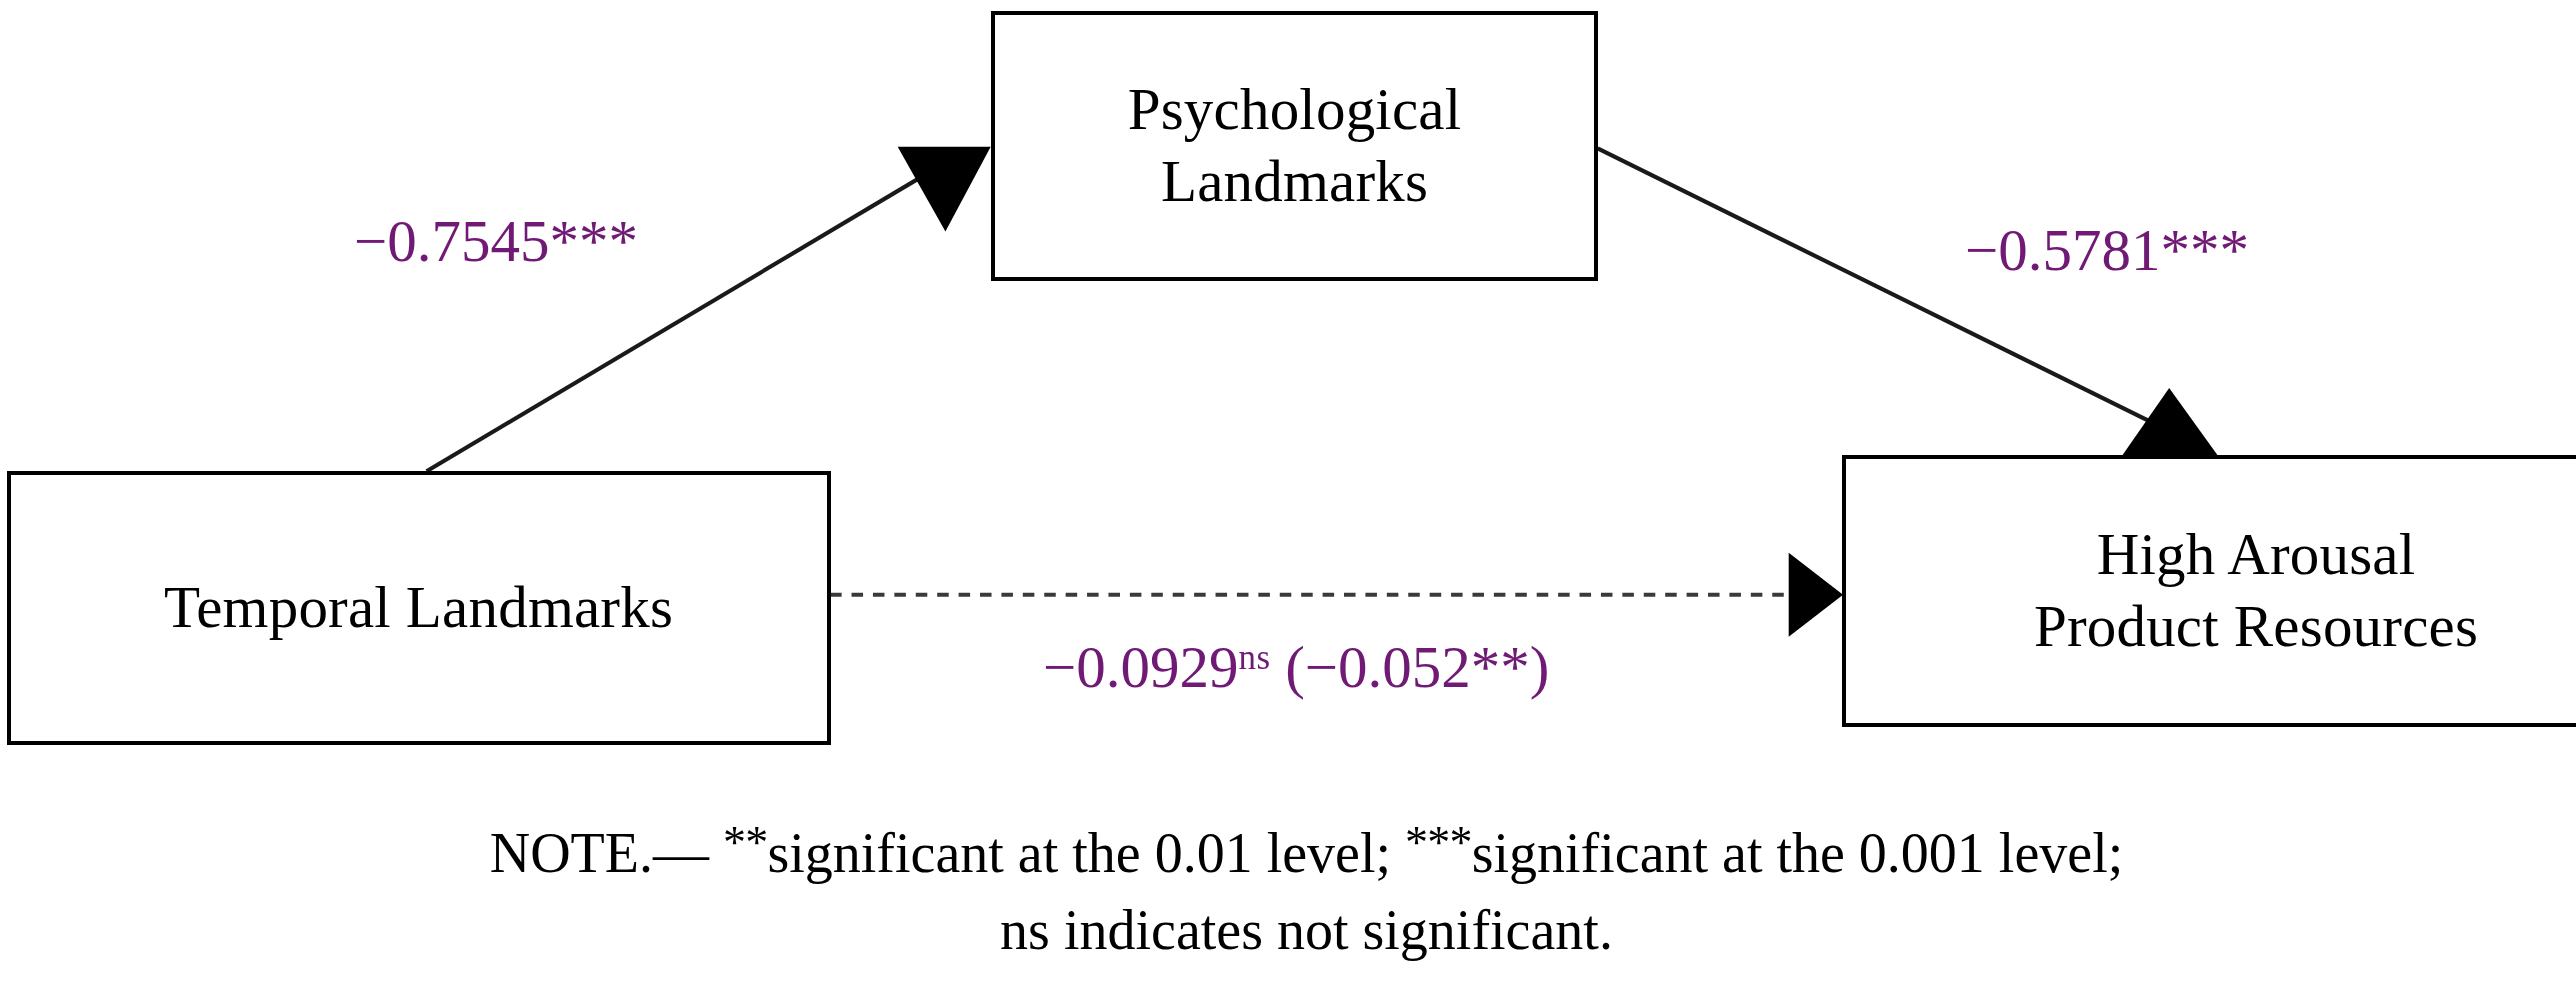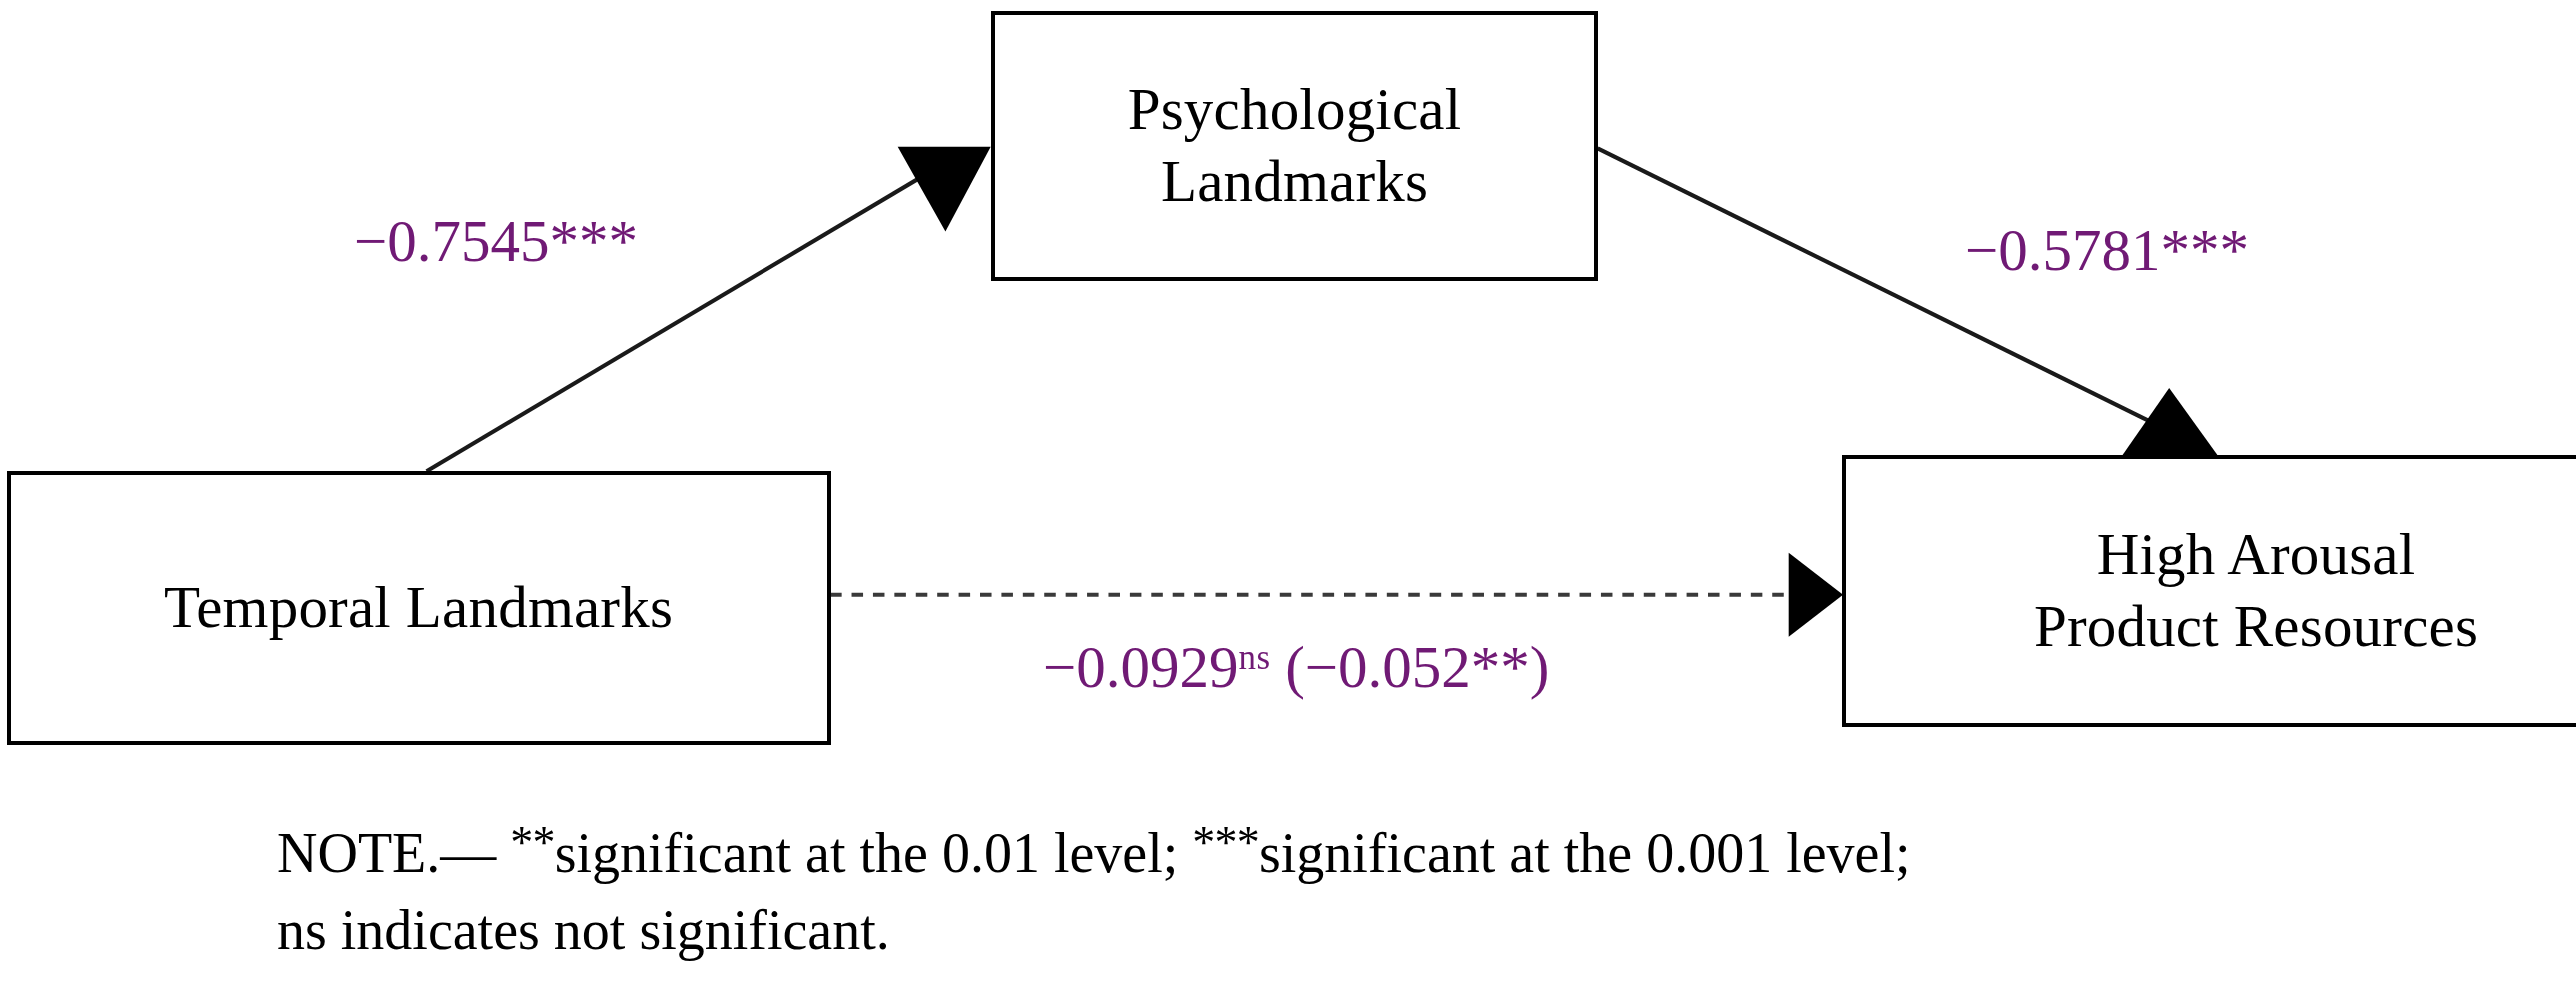--- a/index.html
+++ b/index.html
@@ -98,20 +98,21 @@
     left: 277px;
     top: 811px;
     width: 2059px;
     font-size: 56px;
     line-height: 1.38;
     color: #000000;
   }
   .note-line {
     display: block;
     white-space: nowrap;
+    text-align: center;
   }
   .note-stars {
     vertical-align: 0.30em;
     font-size: 46px;
     letter-spacing: -0.8px;
   }
 
   
   #connector-layer {
     position: absolute;

